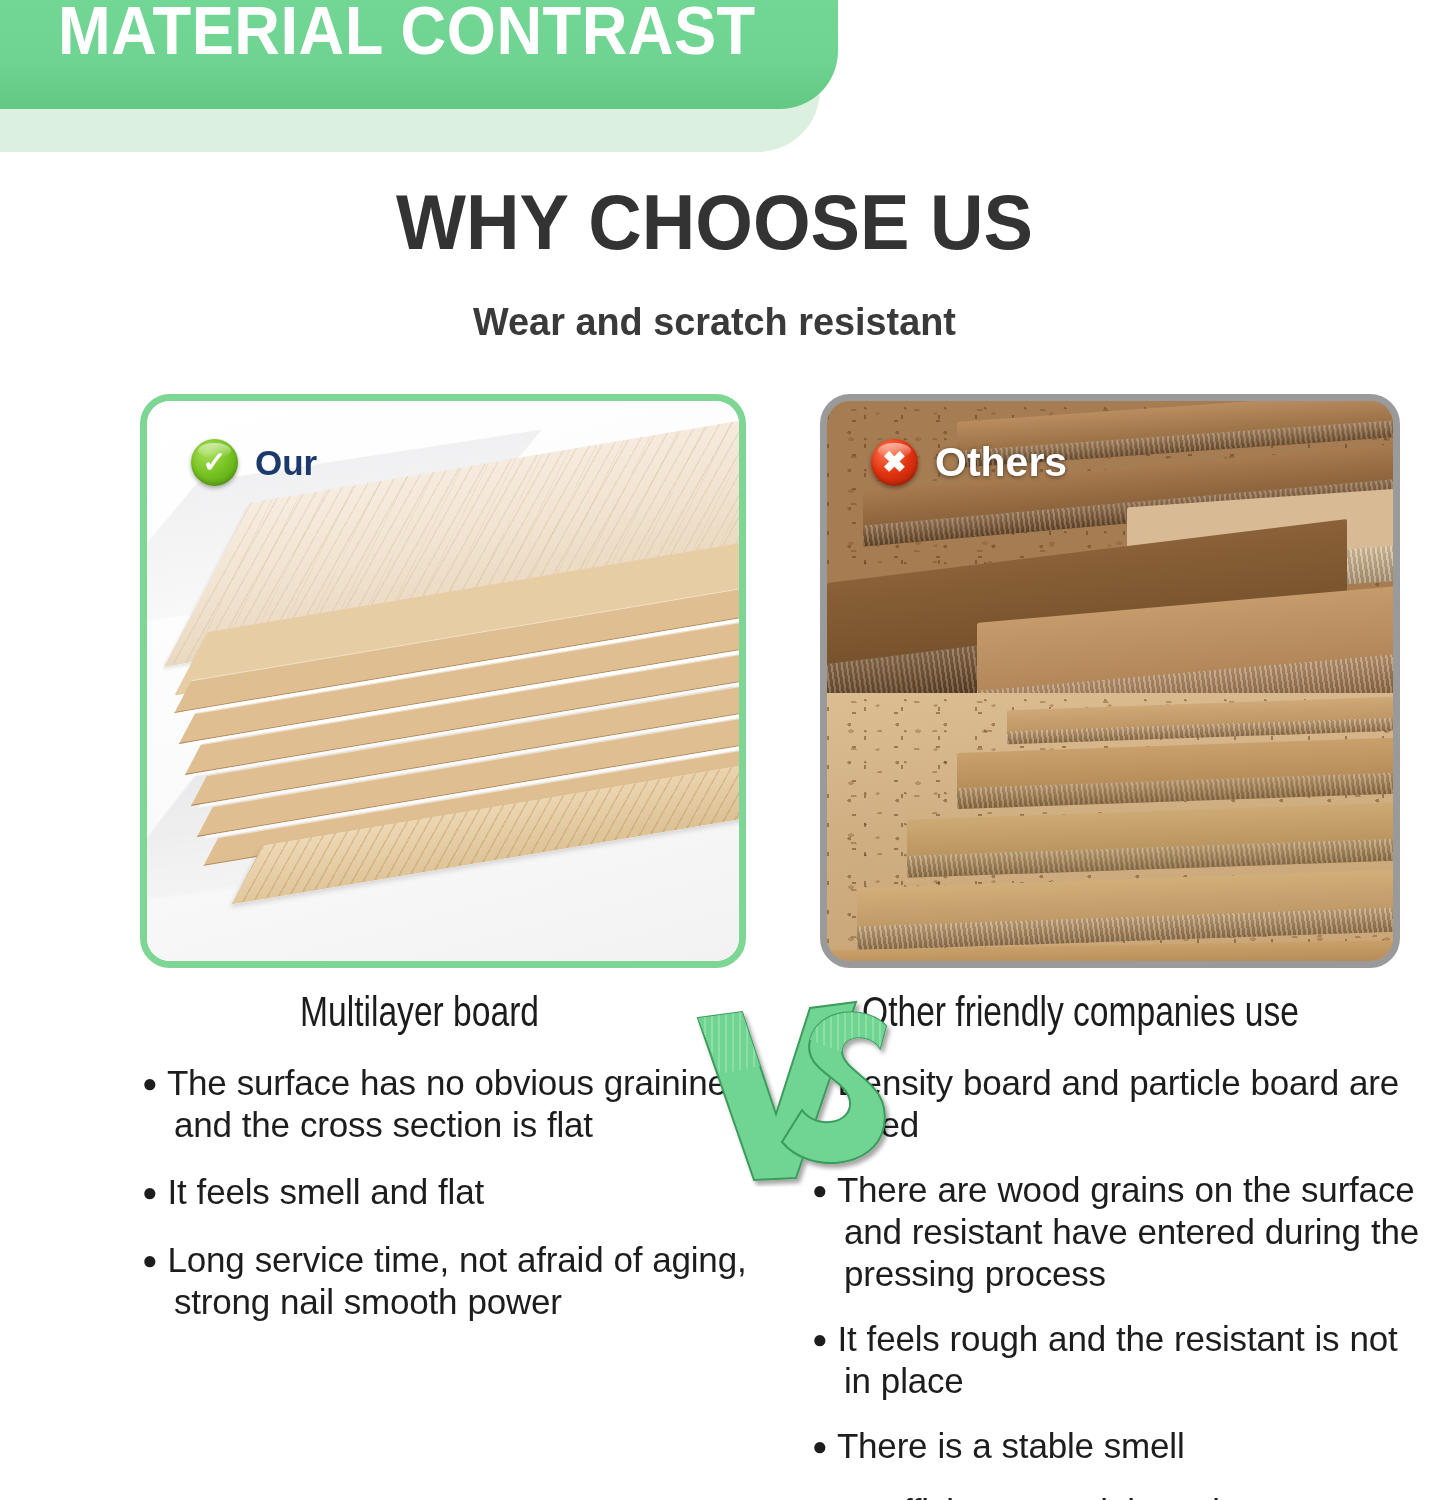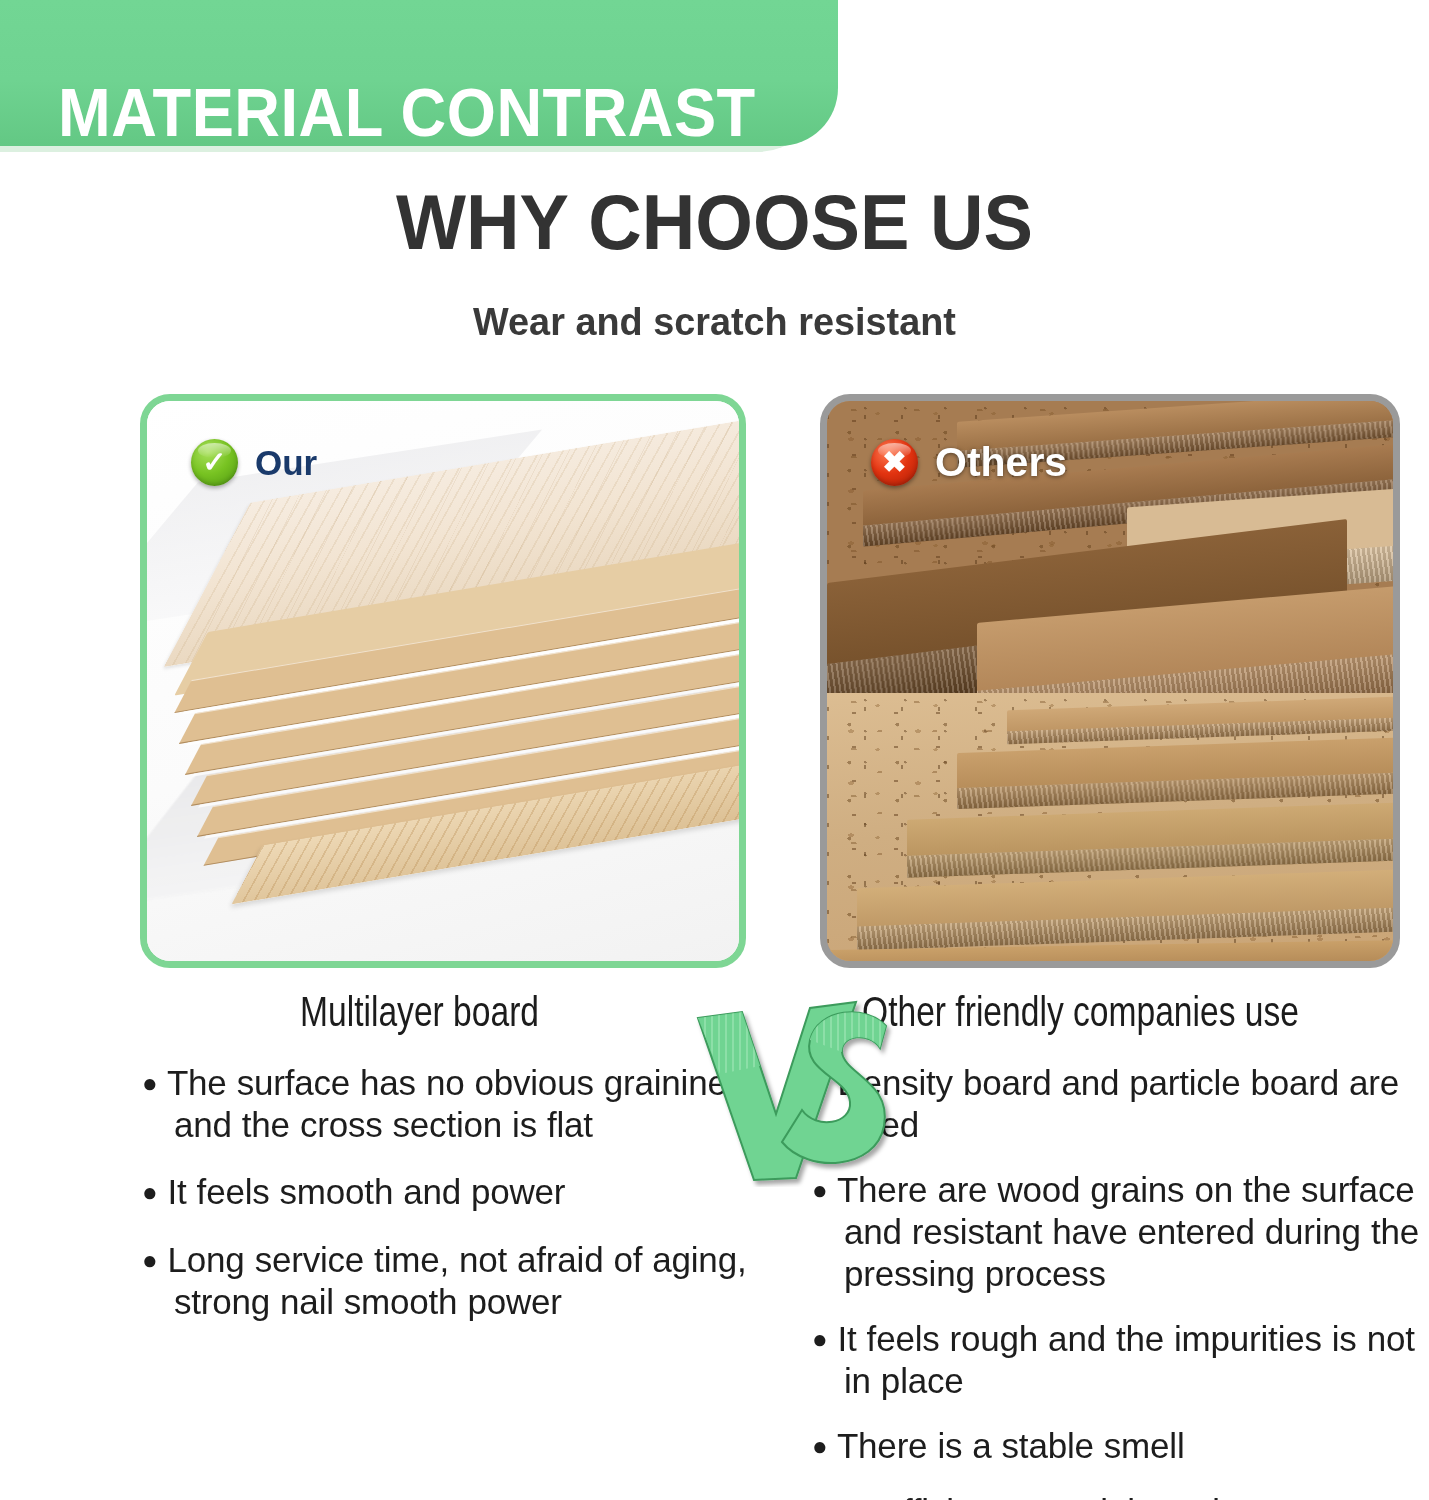--- a/index.html
+++ b/index.html
@@ -25,25 +25,25 @@
     top: 0; left: 0;
     width: 820px;
     height: 152px;
     background: #dcf0e0;
     border-bottom-right-radius: 62px;
   }
   .banner-main {
     position: absolute;
     top: 0; left: 0;
     width: 838px;
-    height: 146px;
+    height: 109px;
     background: linear-gradient(180deg, #72d694 0%, #6fd391 55%, #63c884 100%);
     border-bottom-right-radius: 58px;
     display: flex;
-    align-items: flex-end;
+    align-items: flex-start;
   }
   .banner-title {
     color: #ffffff;
     font-size: 68px;
     font-weight: bold;
     letter-spacing: 0.5px;
     margin-left: 58px;
     transform: scaleX(0.93);
     transform-origin: left center;
     white-space: nowrap;
@@ -429,24 +429,24 @@
 </div>
 
 <div class="captions">
   <div class="caption caption-our">Multilayer board</div>
   <div class="caption caption-others">Other friendly companies use</div>
 </div>
 
 <div class="lists">
   <div class="col col-left">
     <div class="bullet"><span class="dot">●</span> <span>The surface has no obvious graininess and the cross section is flat</span></div>
-    <div class="bullet"><span class="dot">●</span> <span>It feels smooth and power</span></div>
+    <div class="bullet"><span class="dot">●</span> <span>It feels smell and flat</span></div>
     <div class="bullet"><span class="dot">●</span> <span>Long service time, not afraid of aging, strong nail smooth power</span></div>
   </div>
 
   <div class="col col-right">
     <div class="bullet"><span class="dot">●</span> <span>Density board and particle board are used</span></div>
     <div class="bullet"><span class="dot">●</span> <span>There are wood grains on the surface and resistant have entered during the pressing process</span></div>
-    <div class="bullet"><span class="dot">●</span> <span>It feels rough and the impurities is not in place</span></div>
+    <div class="bullet"><span class="dot">●</span> <span>It feels rough and the resistant is not in place</span></div>
     <div class="bullet"><span class="dot">●</span> <span>There is a stable smell</span></div>
     <div class="bullet"><span class="dot">●</span> <span>Insufficient materials and easy to break</span></div>
   </div>
 </div>
 
 </body></html>

